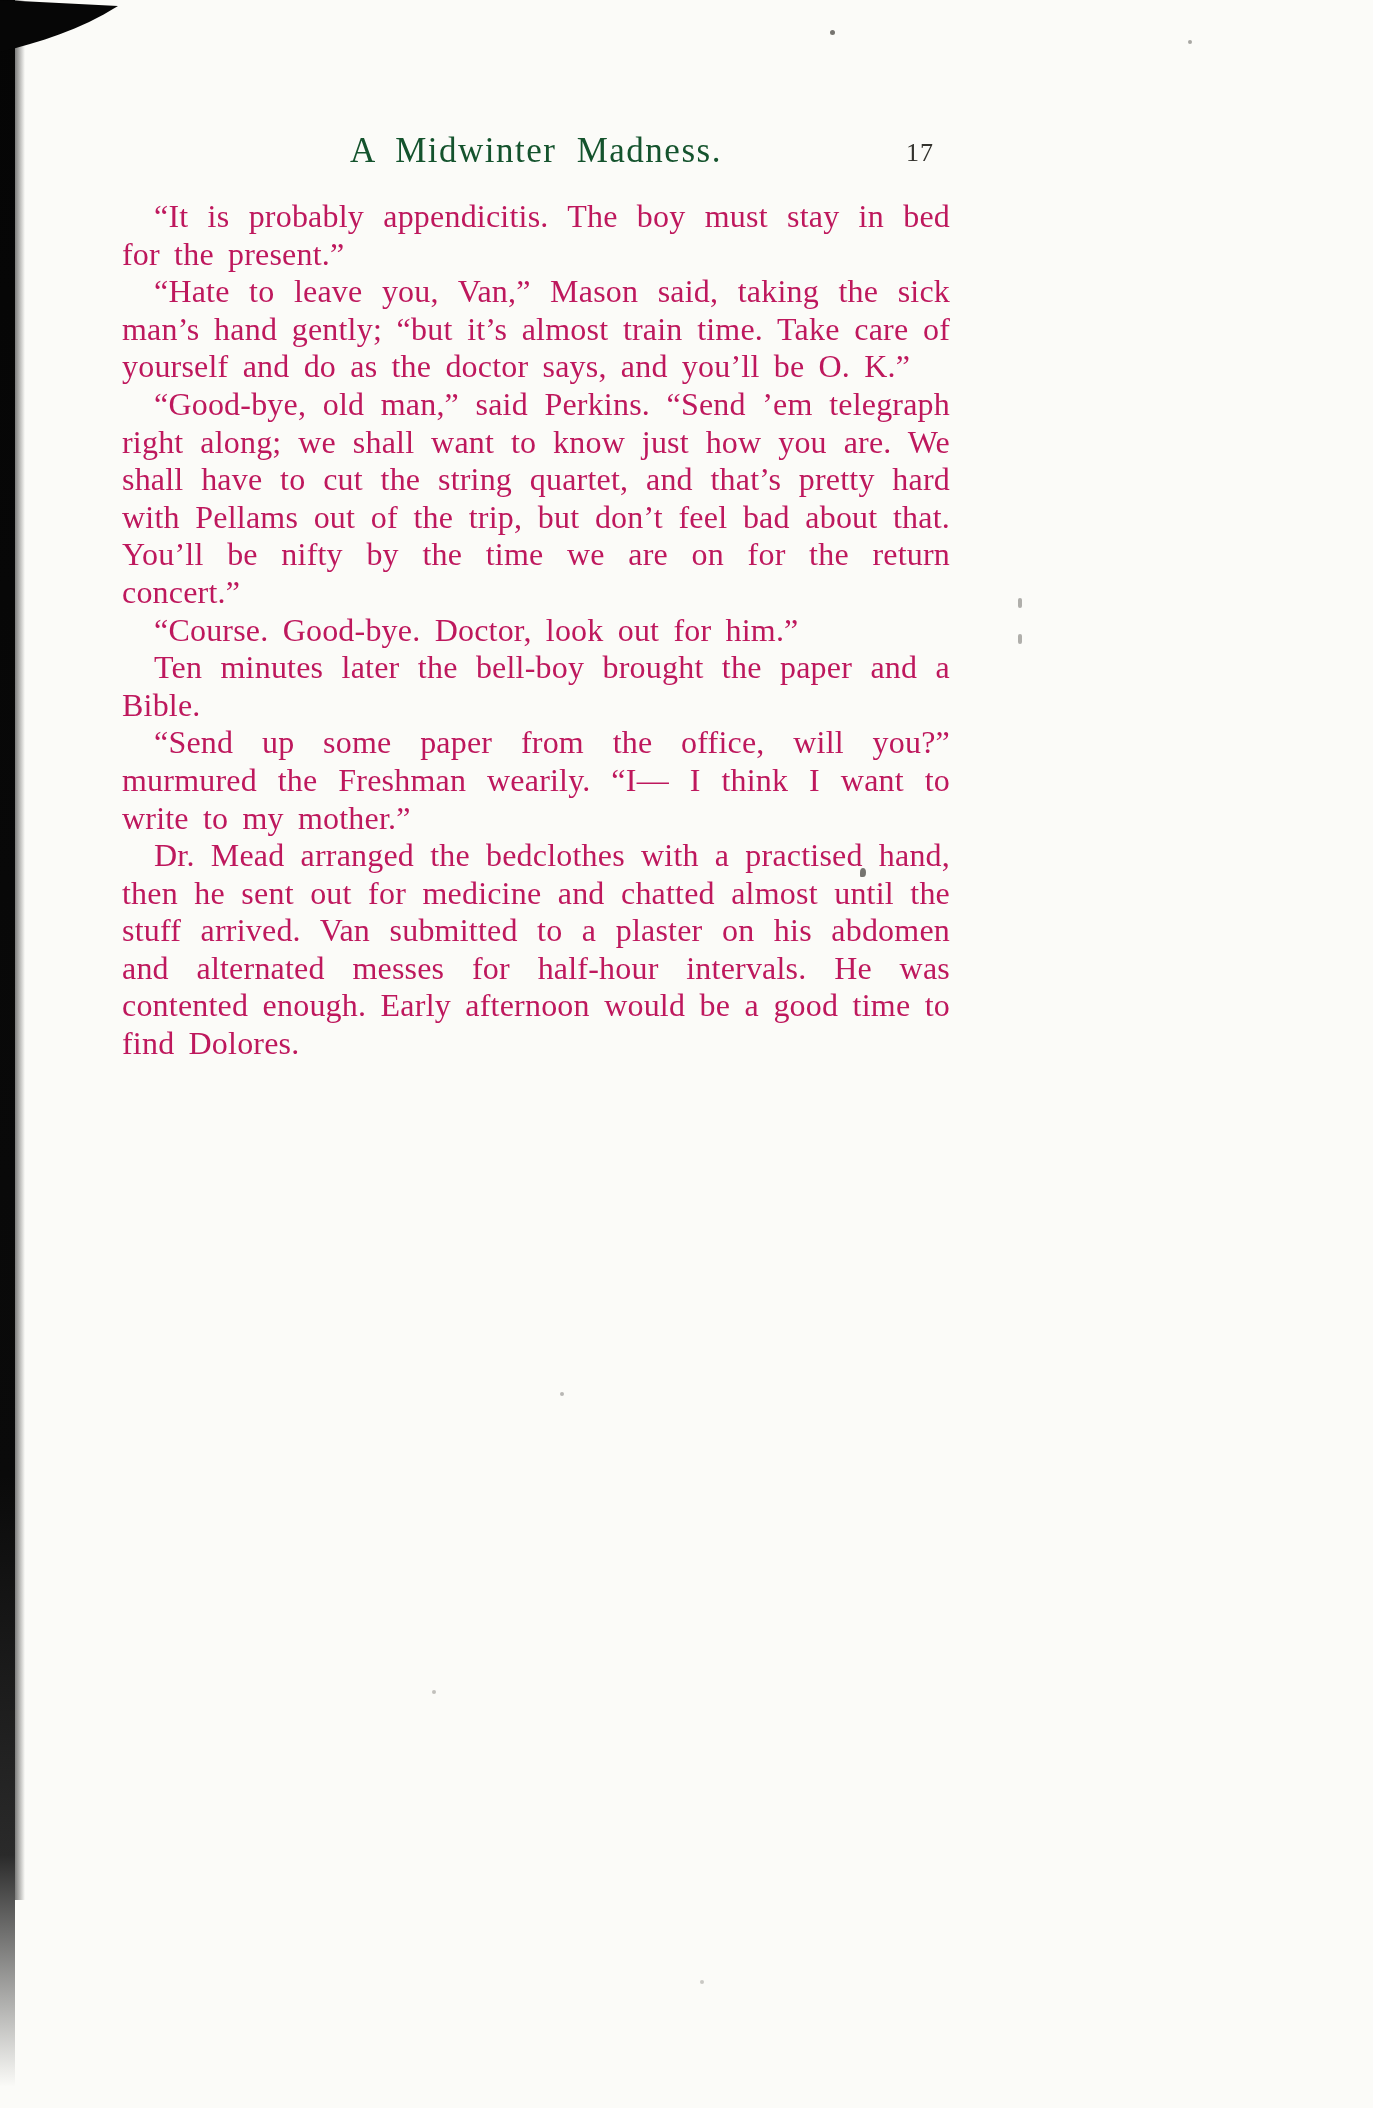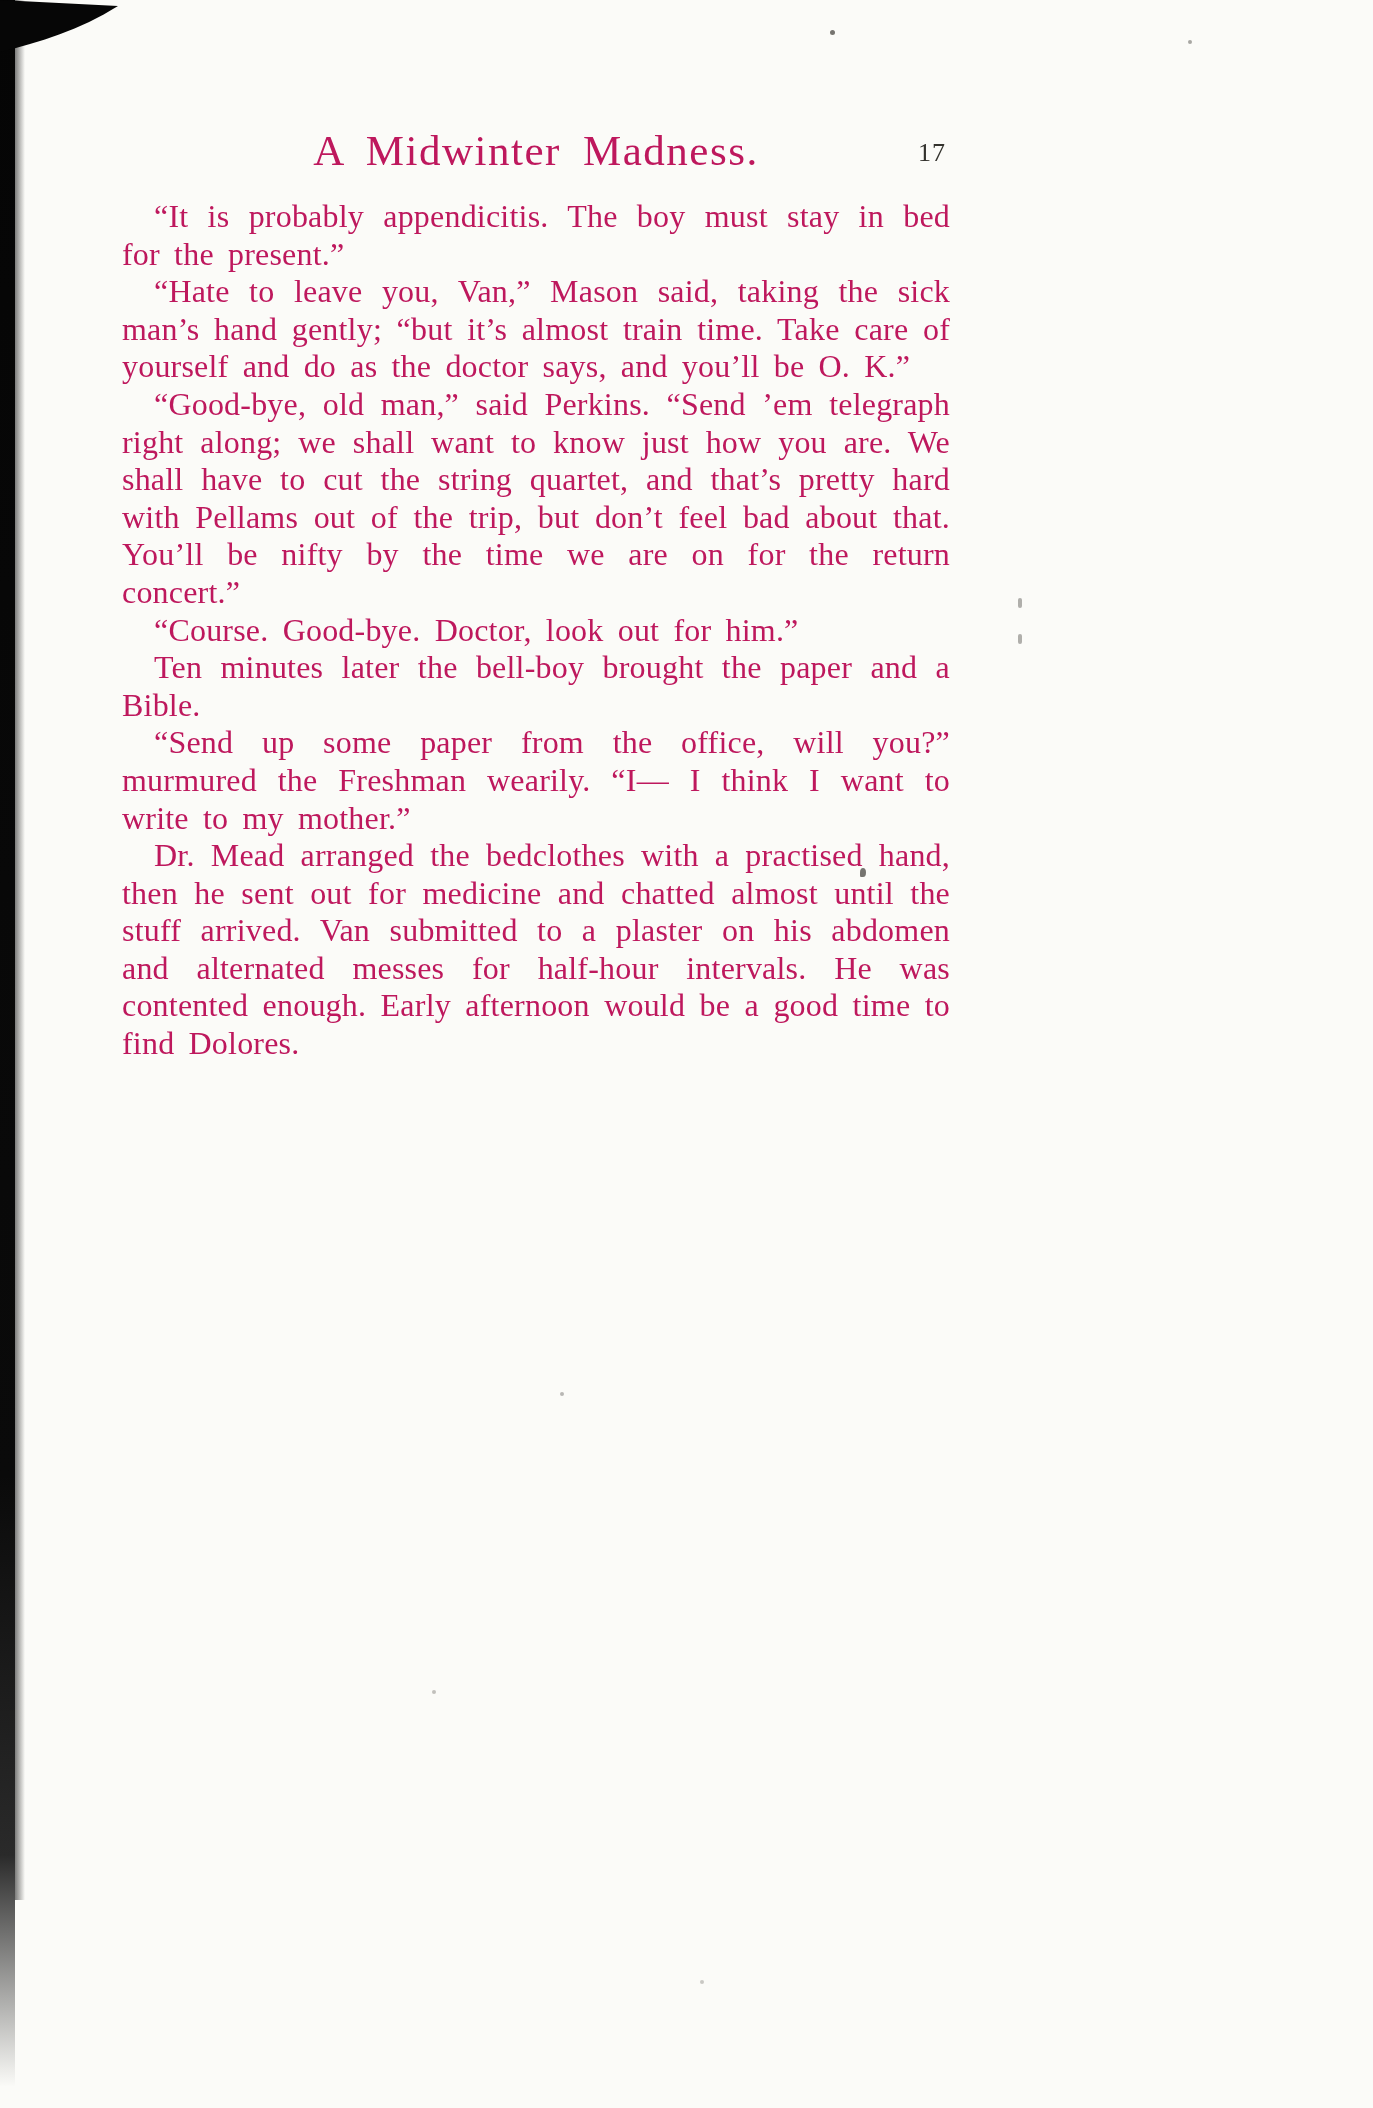--- a/index.html
+++ b/index.html
@@ -51,29 +51,29 @@
     width: 828px;
   }
   .header {
     position: relative;
     height: 46px;
     margin-bottom: 24px;
   }
   .running-title {
     display: block;
     text-align: center;
-    font-size: 43px;
+    font-size: 35px;
     line-height: 46px;
     letter-spacing: 1.5px;
     word-spacing: 10px;
-    color: #be185d;
+    color: #14532d;
   }
   .folio {
     position: absolute;
-    right: 4px;
+    right: 16px;
     top: 2px;
     font-size: 26px;
     line-height: 46px;
     letter-spacing: 1px;
     color: #33322d;
   }
   .body-text p {
     margin: 0;
     text-indent: 32px;
     text-align: justify;

